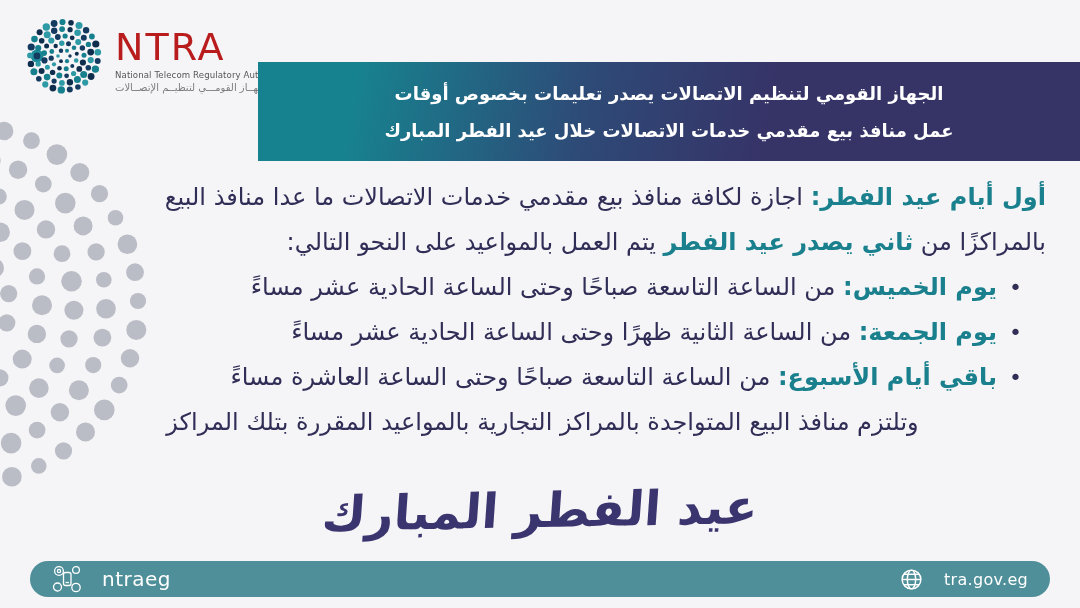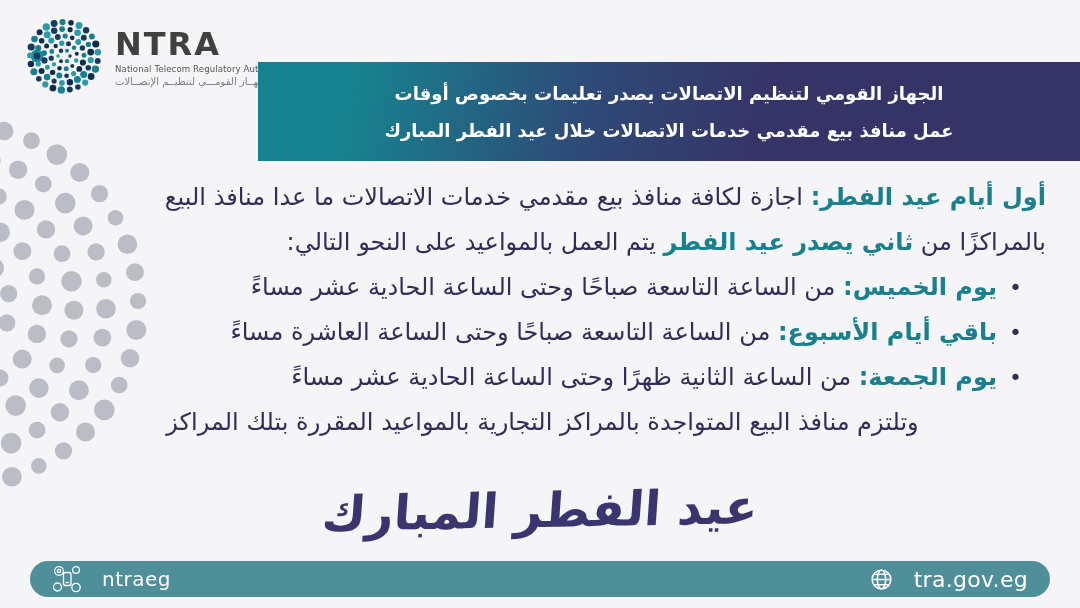--- a/index.html
+++ b/index.html
@@ -6,21 +6,21 @@
   .page{position:relative;width:1080px;height:608px;background:#f5f5f7;overflow:hidden;
         font-family:"DejaVu Sans",sans-serif;}
 
   
   .bg-dots{position:absolute;left:0;top:118px;width:150px;height:385px;}
 
   
   .logo{position:absolute;left:24px;top:14px;display:flex;align-items:flex-start;}
   .logo-dots{width:84px;height:84px;flex:0 0 auto;}
   .logo-text{margin-left:7px;padding-top:14px;}
-  .wordmark{font-size:32px;font-weight:bold;color:#404040;letter-spacing:2px;line-height:1;}
+  .wordmark{font-size:38px;font-weight:normal;color:#b91c1c;letter-spacing:2px;line-height:1;}
   .sub-en{font-size:8.6px;color:#565658;margin-top:4px;letter-spacing:.1px;white-space:nowrap;}
   .sub-ar{font-size:10px;color:#7c7c80;margin-top:2px;direction:rtl;text-align:left;white-space:nowrap;}
 
   
   .banner{position:absolute;left:258px;top:62px;width:822px;height:99px;box-sizing:border-box;
           background:linear-gradient(100deg,#17828f 12%,#2e4a77 40%,#363367 62%);
           color:#ffffff;direction:rtl;text-align:center;font-weight:bold;
           font-size:18px;line-height:37px;padding-top:13px;}
 
   
@@ -37,21 +37,21 @@
   .calligraphy{position:absolute;top:482px;left:0;right:0;text-align:center;direction:rtl;
                font-size:48px;font-weight:bold;color:#3a356e;letter-spacing:1px;
                transform:skewX(-5deg) rotate(-1deg);}
 
   
   .footer{position:absolute;left:30px;right:30px;bottom:11px;height:36px;box-sizing:border-box;
           background:#4f8f9a;border-radius:18px;color:#fff;
           display:flex;align-items:center;justify-content:space-between;padding:0 22px;}
   .f-group{display:flex;align-items:center;gap:20px;}
   .f-handle{font-size:20px;letter-spacing:.5px;}
-  .f-site{font-size:22px;letter-spacing:.3px;}
+  .f-site{font-size:16px;letter-spacing:.3px;}
   .f-icon{display:block;}
 </style>
 </head>
 <body>
 
 <div class="page">
 
   <svg class="bg-dots" id="bg-dots" viewBox="0 0 150 385">
       <circle cx="-22.0" cy="187.0" r="7.6" fill="#babdc6"></circle>
       <circle cx="-42.0" cy="207.0" r="9.5" fill="#babdc6"></circle>
@@ -287,24 +287,24 @@
     </div>
 
     <div class="line t-right">
       <span>بالمراكزًا من </span><span class="hl">ثاني يصدر عيد الفطر</span><span> يتم العمل بالمواعيد على النحو التالي:</span>
     </div>
 
     <div class="line t-right bullet-line">
       <span class="bullet-marker">•</span><span class="hl">يوم الخميس:</span><span> من الساعة التاسعة صباحًا وحتى الساعة الحادية عشر مساءً</span>
     </div>
     <div class="line t-right bullet-line">
+      <span class="bullet-marker">•</span><span class="hl">يوم الجمعة:</span><span> من الساعة الثانية ظهرًا وحتى الساعة الحادية عشر مساءً</span>
+    </div>
+    <div class="line t-right bullet-line">
       <span class="bullet-marker">•</span><span class="hl">باقي أيام الأسبوع:</span><span> من الساعة التاسعة صباحًا وحتى الساعة العاشرة مساءً</span>
-    </div>
-    <div class="line t-right bullet-line">
-      <span class="bullet-marker">•</span><span class="hl">يوم الجمعة:</span><span> من الساعة الثانية ظهرًا وحتى الساعة الحادية عشر مساءً</span>
     </div>
 
     <div class="line t-center">وتلتزم منافذ البيع المتواجدة بالمراكز التجارية بالمواعيد المقررة بتلك المراكز</div>
   </div>
 
   <div class="calligraphy">عيد الفطر المبارك</div>
 
   <div class="footer">
     <div class="f-group">
       <svg class="f-icon" width="30" height="30" viewBox="0 0 30 30" fill="none" stroke="#ffffff" stroke-width="1.3">

